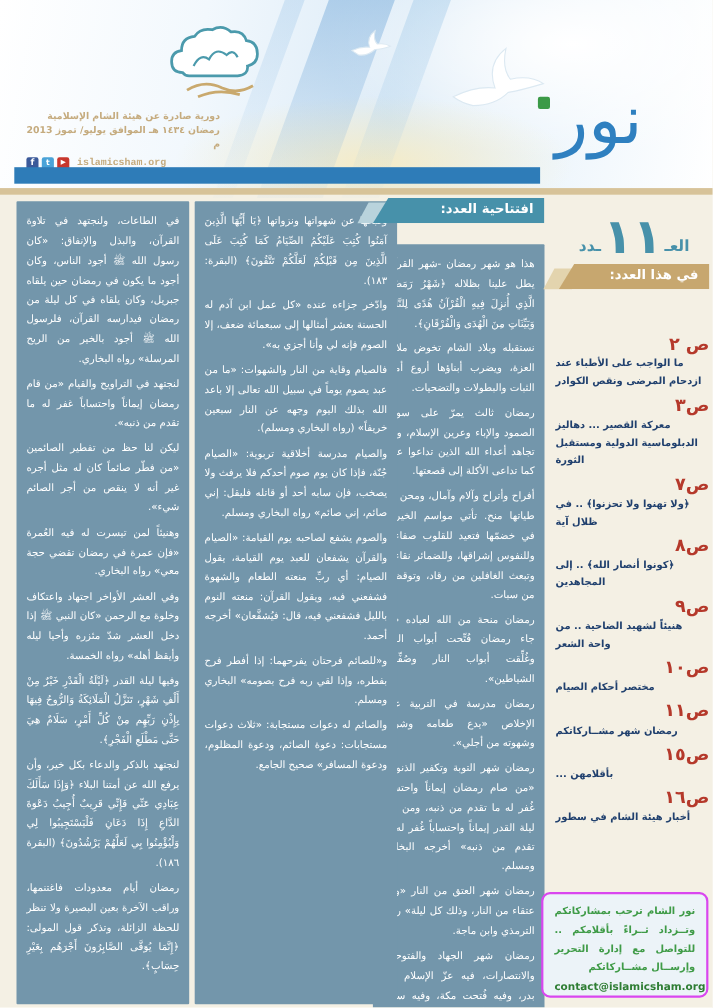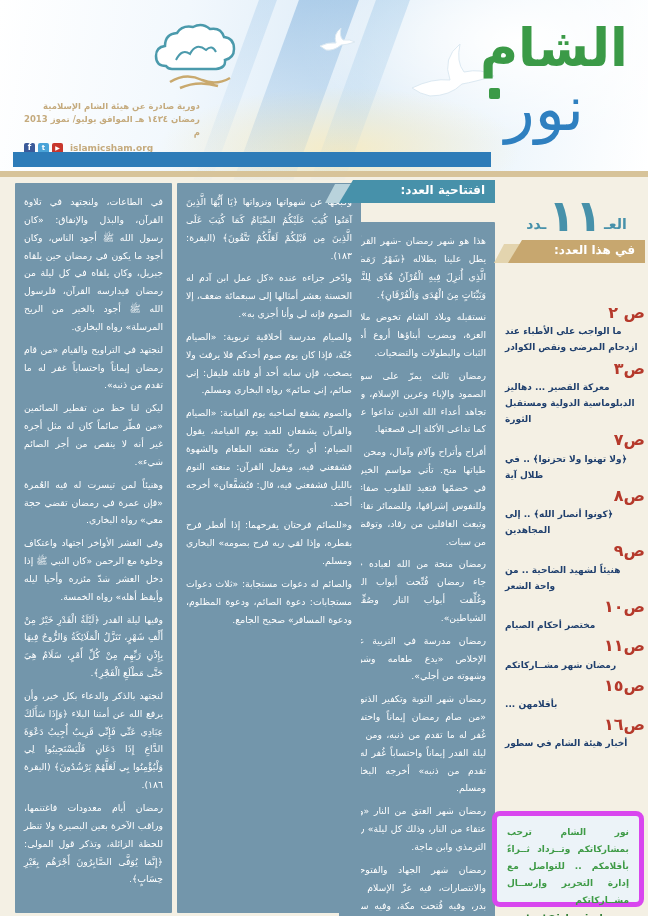--- a/index.html
+++ b/index.html
@@ -26,21 +26,21 @@
   .dove{position:absolute;}
   .logo{position:absolute;left:146px;top:22px;width:104px;height:76px;}
   .header-info{
     position:absolute;left:24px;top:100px;width:176px;
     color:#c5ab7e;font-size:8.5px;font-weight:bold;line-height:1.55;text-align:right;direction:rtl;
   }
   .social-row{display:flex;align-items:center;gap:3px;margin-top:2px;direction:ltr;justify-content:flex-start;}
   .sicon{width:11px;height:11px;border-radius:2px;color:#fff;font-size:8px;font-weight:bold;
     display:flex;align-items:center;justify-content:center;line-height:1;}
   .fb{background:#3b5a9a;} .tw{background:#4aa3d8;font-size:7px;} .yt{background:#c8372d;font-size:6px;}
-  .site{color:#c5ab7e;font-size:9px;font-weight:bold;margin-left:4px;}
+  .site{color:#c5ab7e;font-size:9px;font-weight:bold;margin-left:4px;font-family:Liberation Mono, monospace;}
   .title-sham{
     position:absolute;right:8px;top:22px;width:160px;text-align:left;
     font-size:52px;font-weight:bold;line-height:1;letter-spacing:-1px;z-index:3;
   }
   .sham-dot{position:absolute;right:148px;top:88px;width:11px;height:11px;border-radius:2px;z-index:3;}
   .title-nour{
     position:absolute;right:64px;top:78px;
     font-size:62px;font-weight:normal;line-height:1;z-index:3;
   }
   .blue-bar{position:absolute;left:13px;top:152px;width:478px;height:15px;z-index:1;}
@@ -74,21 +74,21 @@
   }
   .issue-side{font-size:14px;padding-bottom:4px;}
   .issue-num{font-size:44px;line-height:.9;}
   
   .toc-list{position:absolute;left:505px;top:268px;width:140px;direction:rtl;margin-top:35px;}
   .toc-page{color:#b5392b;font-weight:bold;font-size:16px;line-height:1.2;text-align:right;}
   .toc-title{color:#20406e;font-weight:bold;font-size:9px;line-height:1.8;text-align:left;margin:1px 2px 3px 0;}
   
   .contact{
     position:absolute;left:492px;top:811px;width:152px;height:96px;box-sizing:border-box;
-    background:#ecf3f8;border:5px solid #d946ef;border-radius:8px;
+    background:#ecf3f8;border:2px solid #d946ef;border-radius:8px;
     padding:8px 10px;direction:rtl;
   }
   .contact-text{color:#3f9b47;font-weight:bold;font-size:9px;line-height:1.9;text-align:justify;}
   .contact-email{display:block;color:#2e7d33;font-weight:bold;font-size:9.5px;text-align:center;margin-top:3px;direction:ltr;}
 </style>
 </head>
 <body>
 
 <div class="page">
 
@@ -114,21 +114,20 @@
       <div>دورية صادرة عن هيئة الشام الإسلامية</div>
       <div>رمضان ١٤٣٤ هـ الموافق يوليو/ تموز 2013 م</div>
       <div class="social-row">
         <span class="sicon fb">f</span>
         <span class="sicon tw">t</span>
         <span class="sicon yt">▶</span>
         <span class="site">islamicsham.org</span>
       </div>
     </div>
 
-    <div class="title-sham" style="color:#3b9a47;">الشام</div>
     <div class="sham-dot" style="background:#3b9a47;"></div>
     <div class="title-nour" style="color:#2f80c0;">نور</div>
   </div>
 
   <div class="blue-bar" style="background:#2e7cb8;"></div>
   <div class="tan-strip"></div>
 
   <div class="tab-under under-editorial"></div>
   <div class="tab tab-editorial">افتتاحية العدد:</div>
 
@@ -139,20 +138,21 @@
       <p>أفراح وأتراح وآلام وآمال، ومحن في طياتها منح. تأتي مواسم الخيرات في خضمّها فتعيد للقلوب صفاءها، وللنفوس إشراقها، وللضمائر نقاءها، وتبعث الغافلين من رقاد، وتوقظهم من سبات.</p>
       <p>رمضان منحة من الله لعباده «إذا جاء رمضان فُتِّحت أبواب الجنة وغُلِّقت أبواب النار وصُفِّدت الشياطين».</p>
       <p>رمضان مدرسة في التربية على الإخلاص «يدع طعامه وشرابه وشهوته من أجلي».</p>
       <p>رمضان شهر التوبة وتكفير الذنوب: «من صام رمضان إيماناً واحتساباً غُفر له ما تقدم من ذنبه، ومن قام ليلة القدر إيماناً واحتساباً غُفر له ما تقدم من ذنبه» أخرجه البخاري ومسلم.</p>
       <p>رمضان شهر العتق من النار «ولله عتقاء من النار، وذلك كل ليلة» رواه الترمذي وابن ماجة.</p>
       <p>رمضان شهر الجهاد والفتوحات والانتصارات، فيه عزّ الإسلام في بدر، وفيه فُتحت مكة، وفيه سطر المسلمون أروع الملاحم البطولات والانتصارات والفتح الإسلامي.</p>
     </div>
   <div class="col col-mid">
       <p>وكبحها عن شهواتها ونزواتها ﴿يَا أَيُّهَا الَّذِينَ آمَنُوا كُتِبَ عَلَيْكُمُ الصِّيَامُ كَمَا كُتِبَ عَلَى الَّذِينَ مِن قَبْلِكُمْ لَعَلَّكُمْ تَتَّقُونَ﴾ (البقرة: ١٨٣).</p>
       <p>وادّخر جزاءه عنده «كل عمل ابن آدم له الحسنة بعشر أمثالها إلى سبعمائة ضعف، إلا الصوم فإنه لي وأنا أجزي به».</p>
+      <p>فالصيام وقاية من النار والشهوات: «ما من عبد يصوم يوماً في سبيل الله تعالى إلا باعد الله بذلك اليوم وجهه عن النار سبعين خريفاً» (رواه البخاري ومسلم).</p>
       <p>والصيام مدرسة أخلاقية تربوية: «الصيام جُنّة، فإذا كان يوم صوم أحدكم فلا يرفث ولا يصخب، فإن سابه أحد أو قاتله فليقل: إني صائم، إني صائم» رواه البخاري ومسلم.</p>
       <p>والصوم يشفع لصاحبه يوم القيامة: «الصيام والقرآن يشفعان للعبد يوم القيامة، يقول الصيام: أي ربِّ منعته الطعام والشهوة فشفعني فيه، ويقول القرآن: منعته النوم بالليل فشفعني فيه، قال: فيُشفَّعان» أخرجه أحمد.</p>
       <p>و«للصائم فرحتان يفرحهما: إذا أفطر فرح بفطره، وإذا لقي ربه فرح بصومه» البخاري ومسلم.</p>
       <p>والصائم له دعوات مستجابة: «ثلاث دعوات مستجابات: دعوة الصائم، ودعوة المظلوم، ودعوة المسافر» صحيح الجامع.</p>
     </div>
   <div class="col col-left">
       <p>في الطاعات، ولنجتهد في تلاوة القرآن، والبذل والإنفاق: «كان رسول الله ﷺ أجود الناس، وكان أجود ما يكون في رمضان حين يلقاه جبريل، وكان يلقاه في كل ليلة من رمضان فيدارسه القرآن، فلرسول الله ﷺ أجود بالخير من الريح المرسلة» رواه البخاري.</p>
       <p>لنجتهد في التراويح والقيام «من قام رمضان إيماناً واحتساباً غفر له ما تقدم من ذنبه».</p>
       <p>ليكن لنا حظ من تفطير الصائمين «من فطّر صائماً كان له مثل أجره غير أنه لا ينقص من أجر الصائم شيء».</p>
       <p>وهنيئاً لمن تيسرت له فيه العُمرة «فإن عمرة في رمضان تقضي حجة معي» رواه البخاري.</p>

